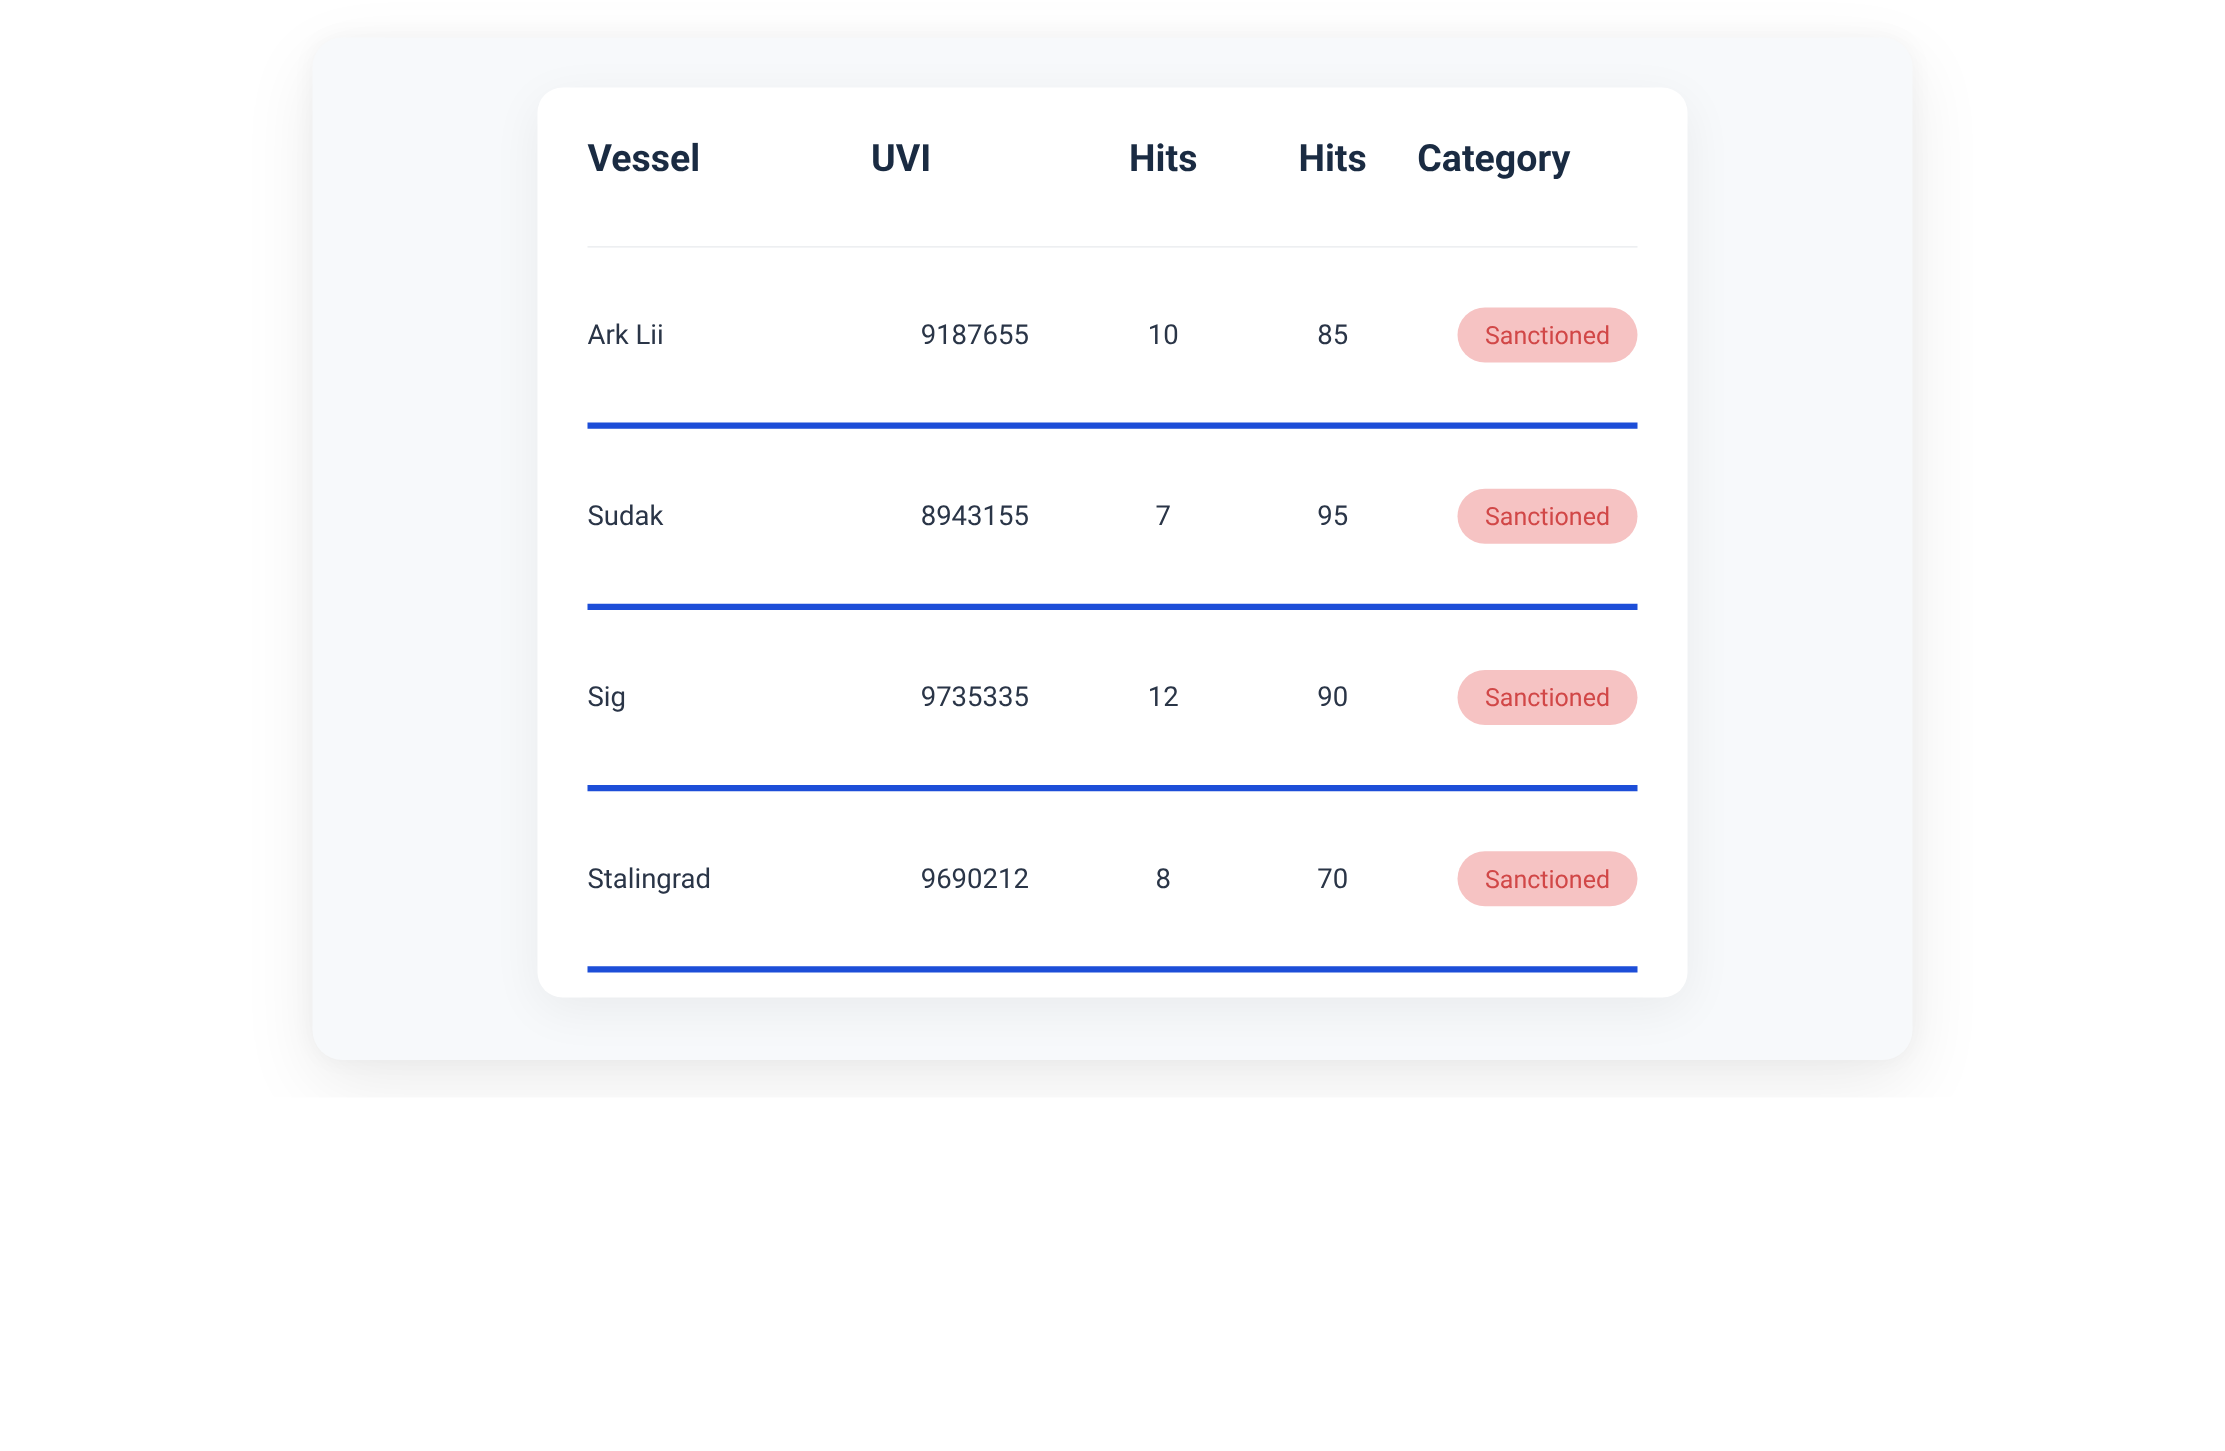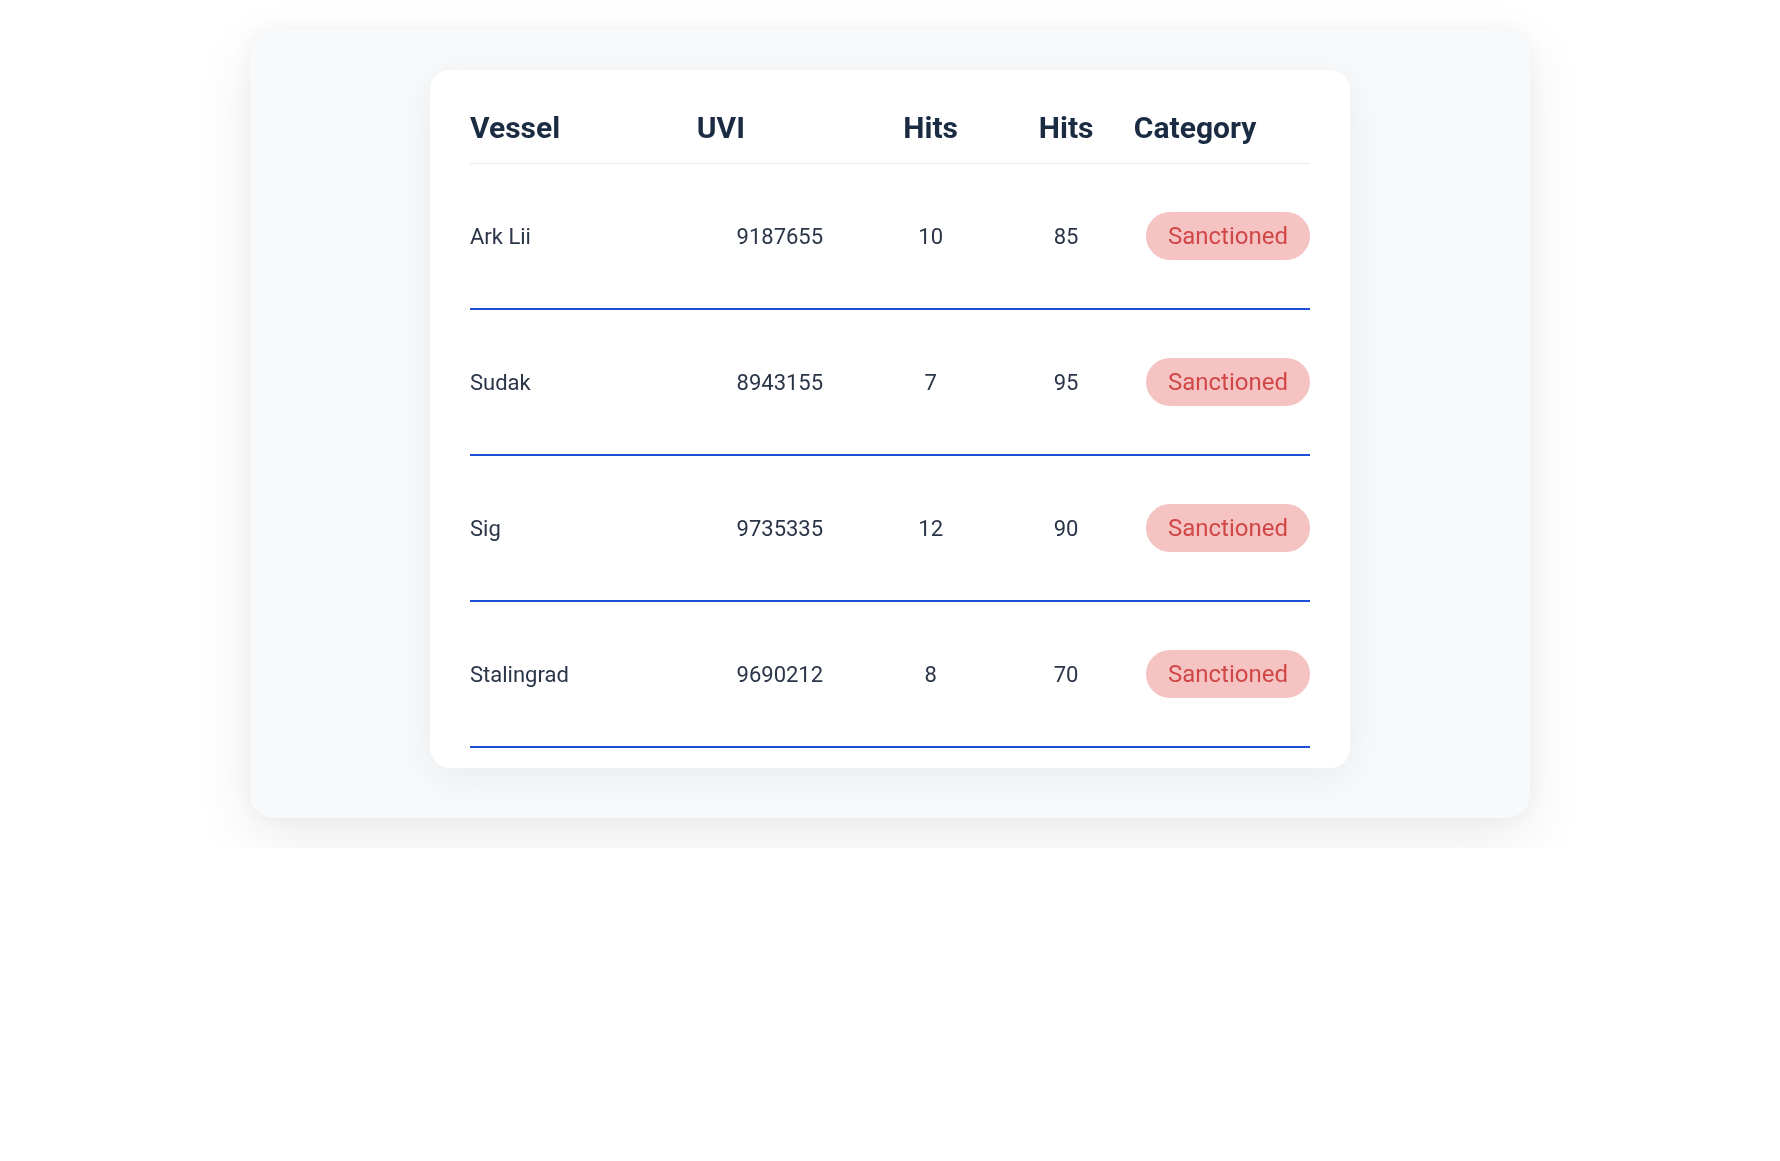--- a/index.html
+++ b/index.html
@@ -33,63 +33,63 @@
     }
 
     .table {
       width: 100%;
     }
 
     .header-row {
       display: grid;
       grid-template-columns: 1.6fr 1.3fr 1fr 1fr 1.3fr;
       align-items: center;
-      padding-bottom: 18px;
+      padding-bottom: 52px;
       border-bottom: 1px solid #e8eaed;
     }
 
     .header-cell {
       font-size: 30px;
       font-weight: 700;
       color: #1a2b42;
     }
 
     .header-cell.vessel { text-align: left; }
     .header-cell.uvi { text-align: left; padding-left: 10px; }
     .header-cell.hits { text-align: center; }
     .header-cell.risk { text-align: center; }
     .header-cell.category { text-align: left; }
 
     .data-row {
       display: grid;
       grid-template-columns: 1.6fr 1.3fr 1fr 1fr 1.3fr;
       align-items: center;
       padding: 48px 0;
-      border-bottom: 2px solid #1d4ed8;
+      border-bottom: 5px solid #1d4ed8;
     }
 
     .cell {
       font-size: 22px;
       font-weight: 400;
       color: #2a3547;
     }
 
     .cell.vessel { text-align: left; }
     .cell.uvi { text-align: center; padding-left: 10px; }
     .cell.hits { text-align: center; }
     .cell.risk { text-align: center; }
     .cell.category { text-align: right; }
 
     .badge {
       display: inline-block;
       background: #f6c3c3;
       color: #d14747;
       padding: 10px 22px;
       border-radius: 999px;
-      font-size: 24px;
+      font-size: 20px;
       font-weight: 400;
     }
   </style>
 </head>
 <body>
 
 <div class="outer-card">
   <div class="inner-card">
     <div class="table">
 

